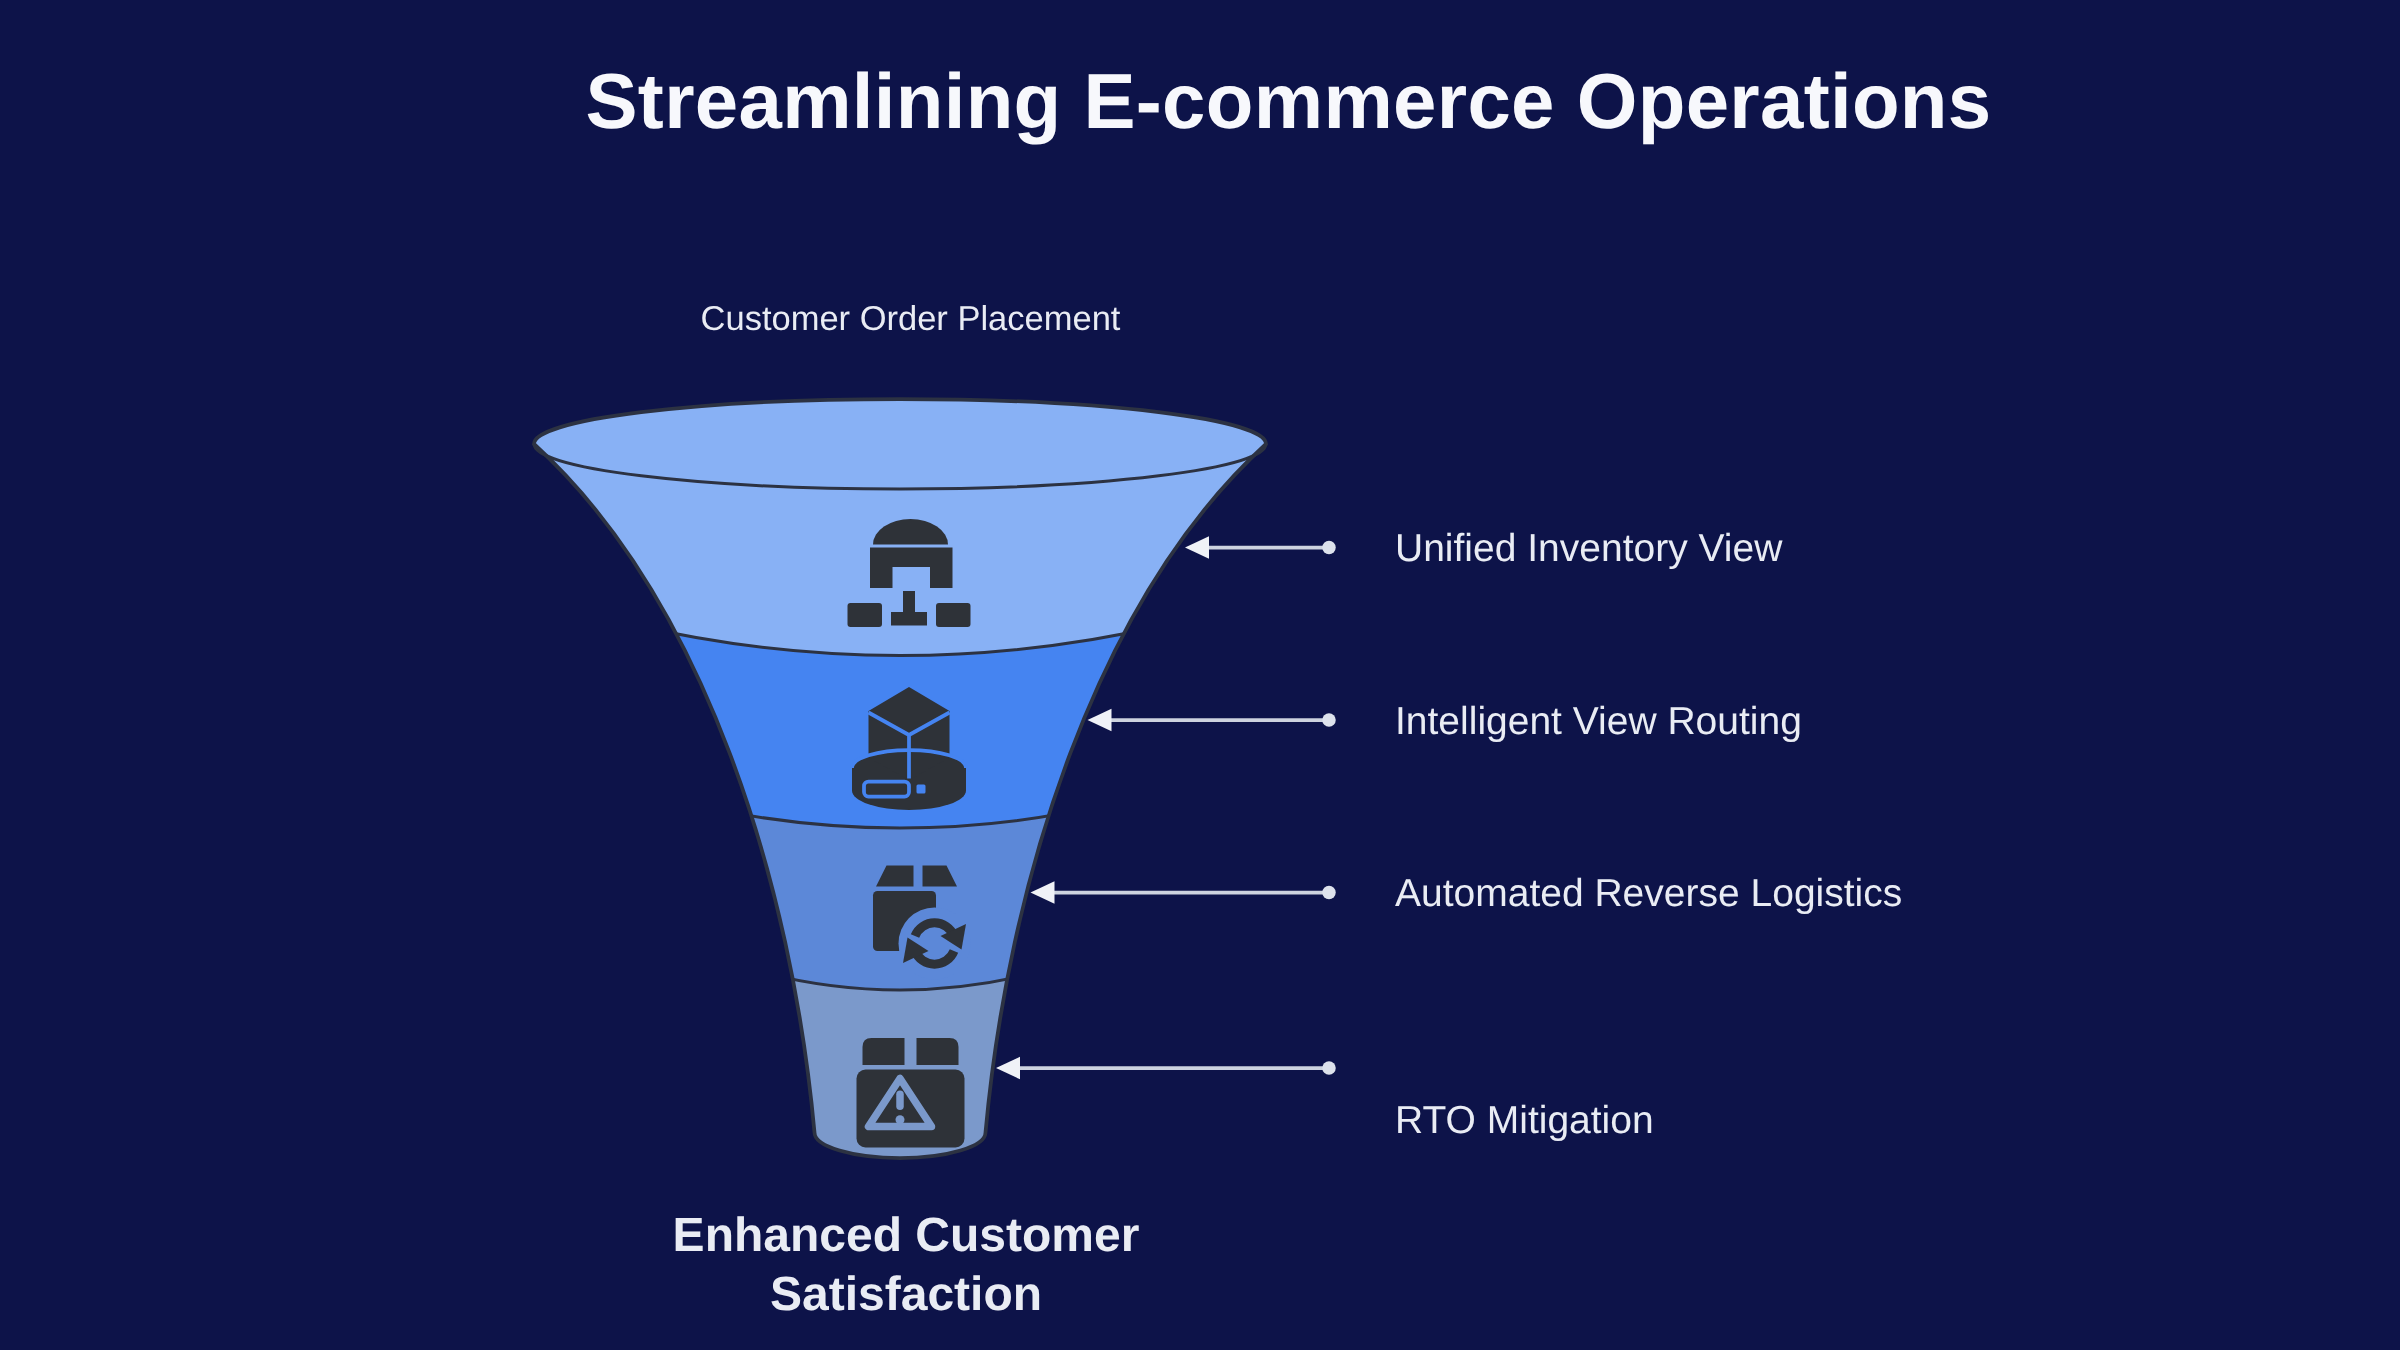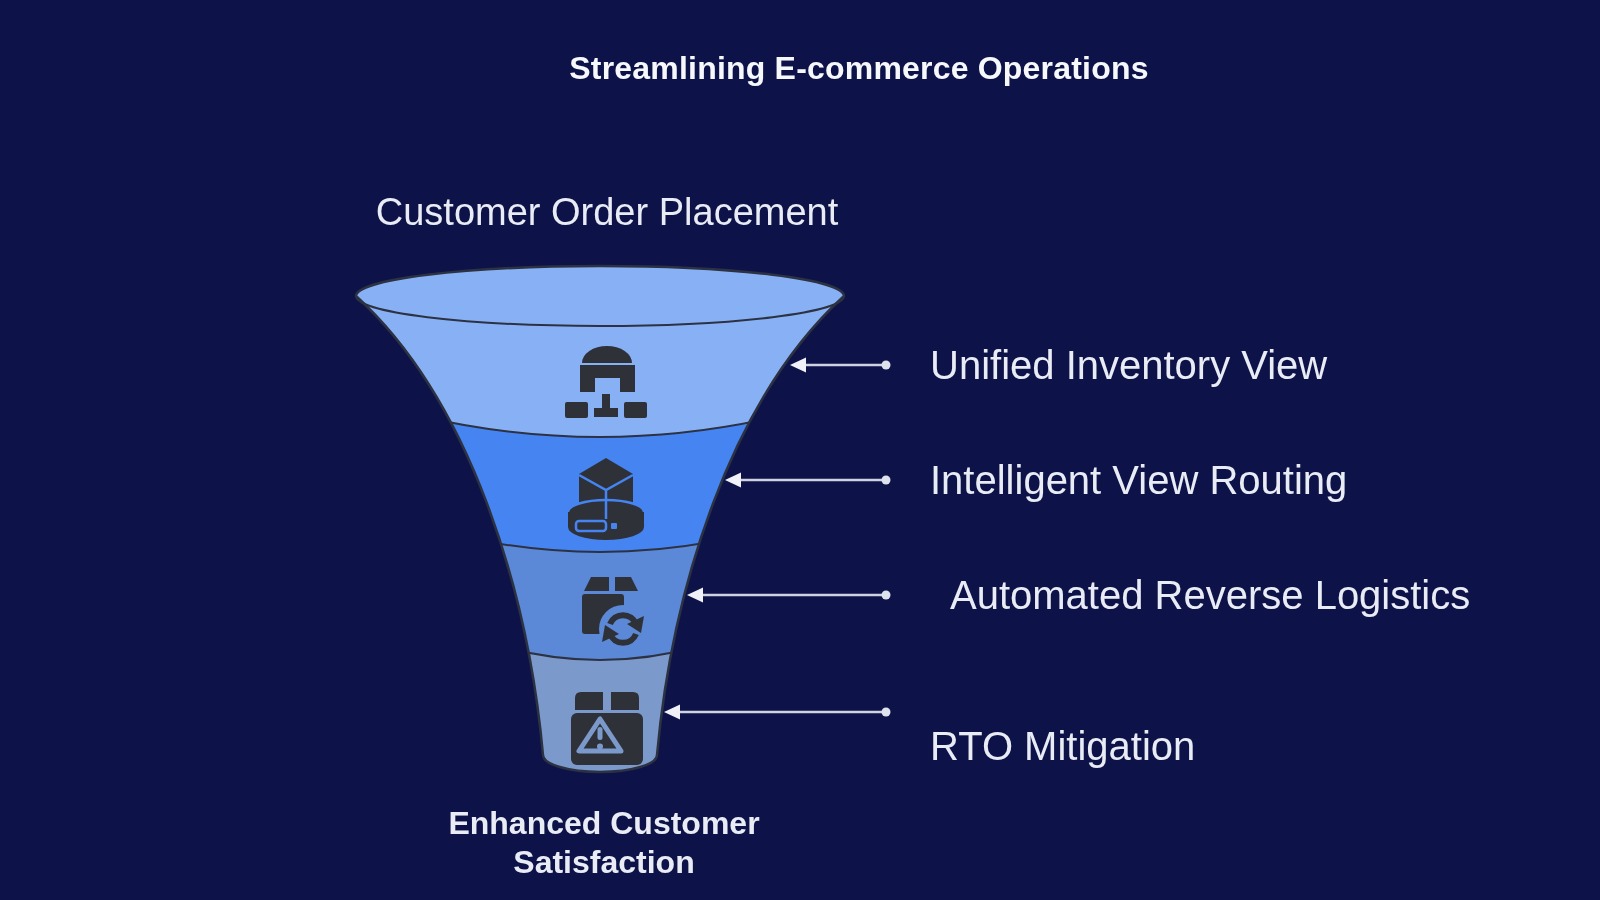--- a/index.html
+++ b/index.html
@@ -9,39 +9,39 @@
     font-family:"Liberation Sans", sans-serif;
     overflow:hidden;
   }
   .canvas{
     position:relative;width:1600px;height:900px;background:#0d1349;
   }
   .funnel-svg{position:absolute;left:0;top:0;width:1600px;height:900px;}
   .txt{position:absolute;white-space:nowrap;}
   .title{
     left:859px;top:44px;transform:translateX(-50%);
-    font-size:32px;line-height:48px;font-weight:700;color:#f7f8fc;
+    font-size:52px;line-height:48px;font-weight:700;color:#f7f8fc;
     letter-spacing:0.2px;
   }
   .top-label{
     left:607px;top:193px;transform:translateX(-50%);
-    font-size:38px;line-height:38px;font-weight:400;color:#e9ecf4;
+    font-size:23px;line-height:38px;font-weight:400;color:#e9ecf4;
   }
   .bottom-label{
     left:604px;top:804px;transform:translateX(-50%);
     width:360px;white-space:normal;text-align:center;
     font-size:32px;line-height:39px;font-weight:700;color:#e9ecf4;
   }
   .side-label{
     left:930px;
-    font-size:40px;line-height:36px;font-weight:400;color:#e9ecf4;
+    font-size:26px;line-height:36px;font-weight:400;color:#e9ecf4;
   }
   .side-label.l1{top:347px;}
   .side-label.l2{top:462px;}
-  .side-label.l3{top:577px;margin-left:20px;}
+  .side-label.l3{top:577px;}
   .side-label.l4{top:728px;}
 </style>
 </head>
 <body>
 
 <div class="canvas">
 
   <svg class="funnel-svg" viewBox="0 0 1600 900">
     <defs>
       <clipPath id="funnelClip">

